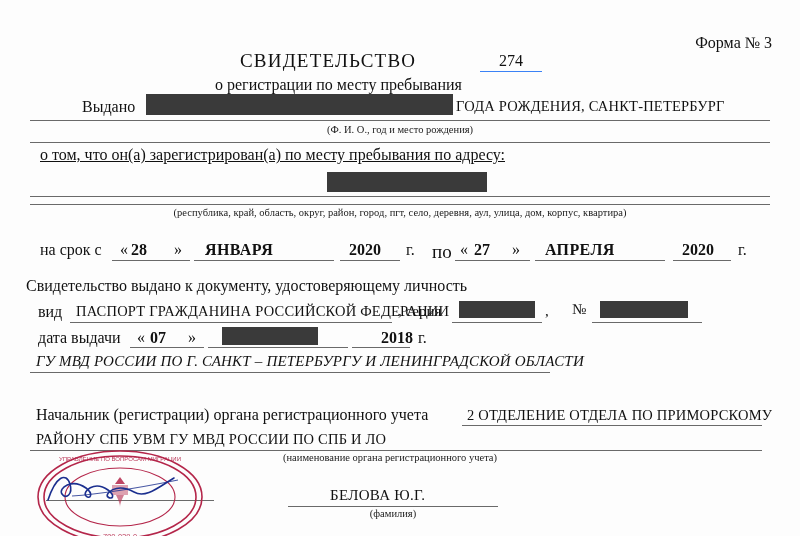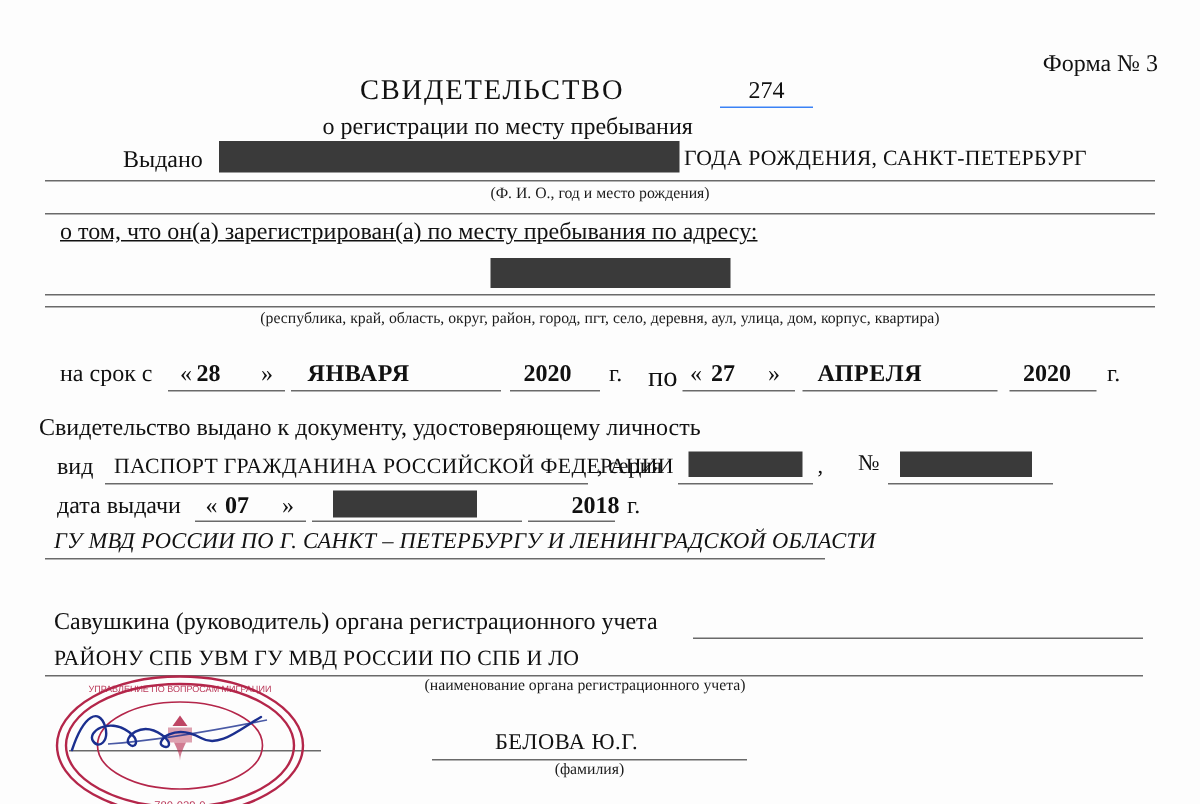--- a/index.html
+++ b/index.html
@@ -207,21 +207,22 @@
   <div class="u10"></div>
   <div class="data-month-redact"></div>
   <div class="u11"></div>
   <div class="data-year">2018</div>
   <div class="u12"></div>
   <div class="g3">г.</div>
 
   <div class="organ">ГУ  МВД  РОССИИ  ПО  Г. САНКТ – ПЕТЕРБУРГУ  И  ЛЕНИНГРАДСКОЙ ОБЛАСТИ</div>
   <div class="u13"></div>
 
-  <div class="nach">Савушкина (руководитель) органа регистрационного учета</div>
+  <div class="nach">Начальник (регистрации) органа регистрационного учета</div>
+  <div class="nach-val">2 ОТДЕЛЕНИЕ ОТДЕЛА  ПО ПРИМОРСКОМУ</div>
   <div class="u14"></div>
   <div class="nach-val2">РАЙОНУ СПБ УВМ  ГУ  МВД  РОССИИ  ПО СПБ  И  ЛО</div>
   <div class="u15"></div>
   <div class="cap4 caption">(наименование органа регистрационного учета)</div>
 
   <div class="u16"></div>
   <div class="cap5 caption">(подпись)</div>
   <div class="fam">БЕЛОВА Ю.Г.</div>
   <div class="u17"></div>
   <div class="cap6 caption">(фамилия)</div>

